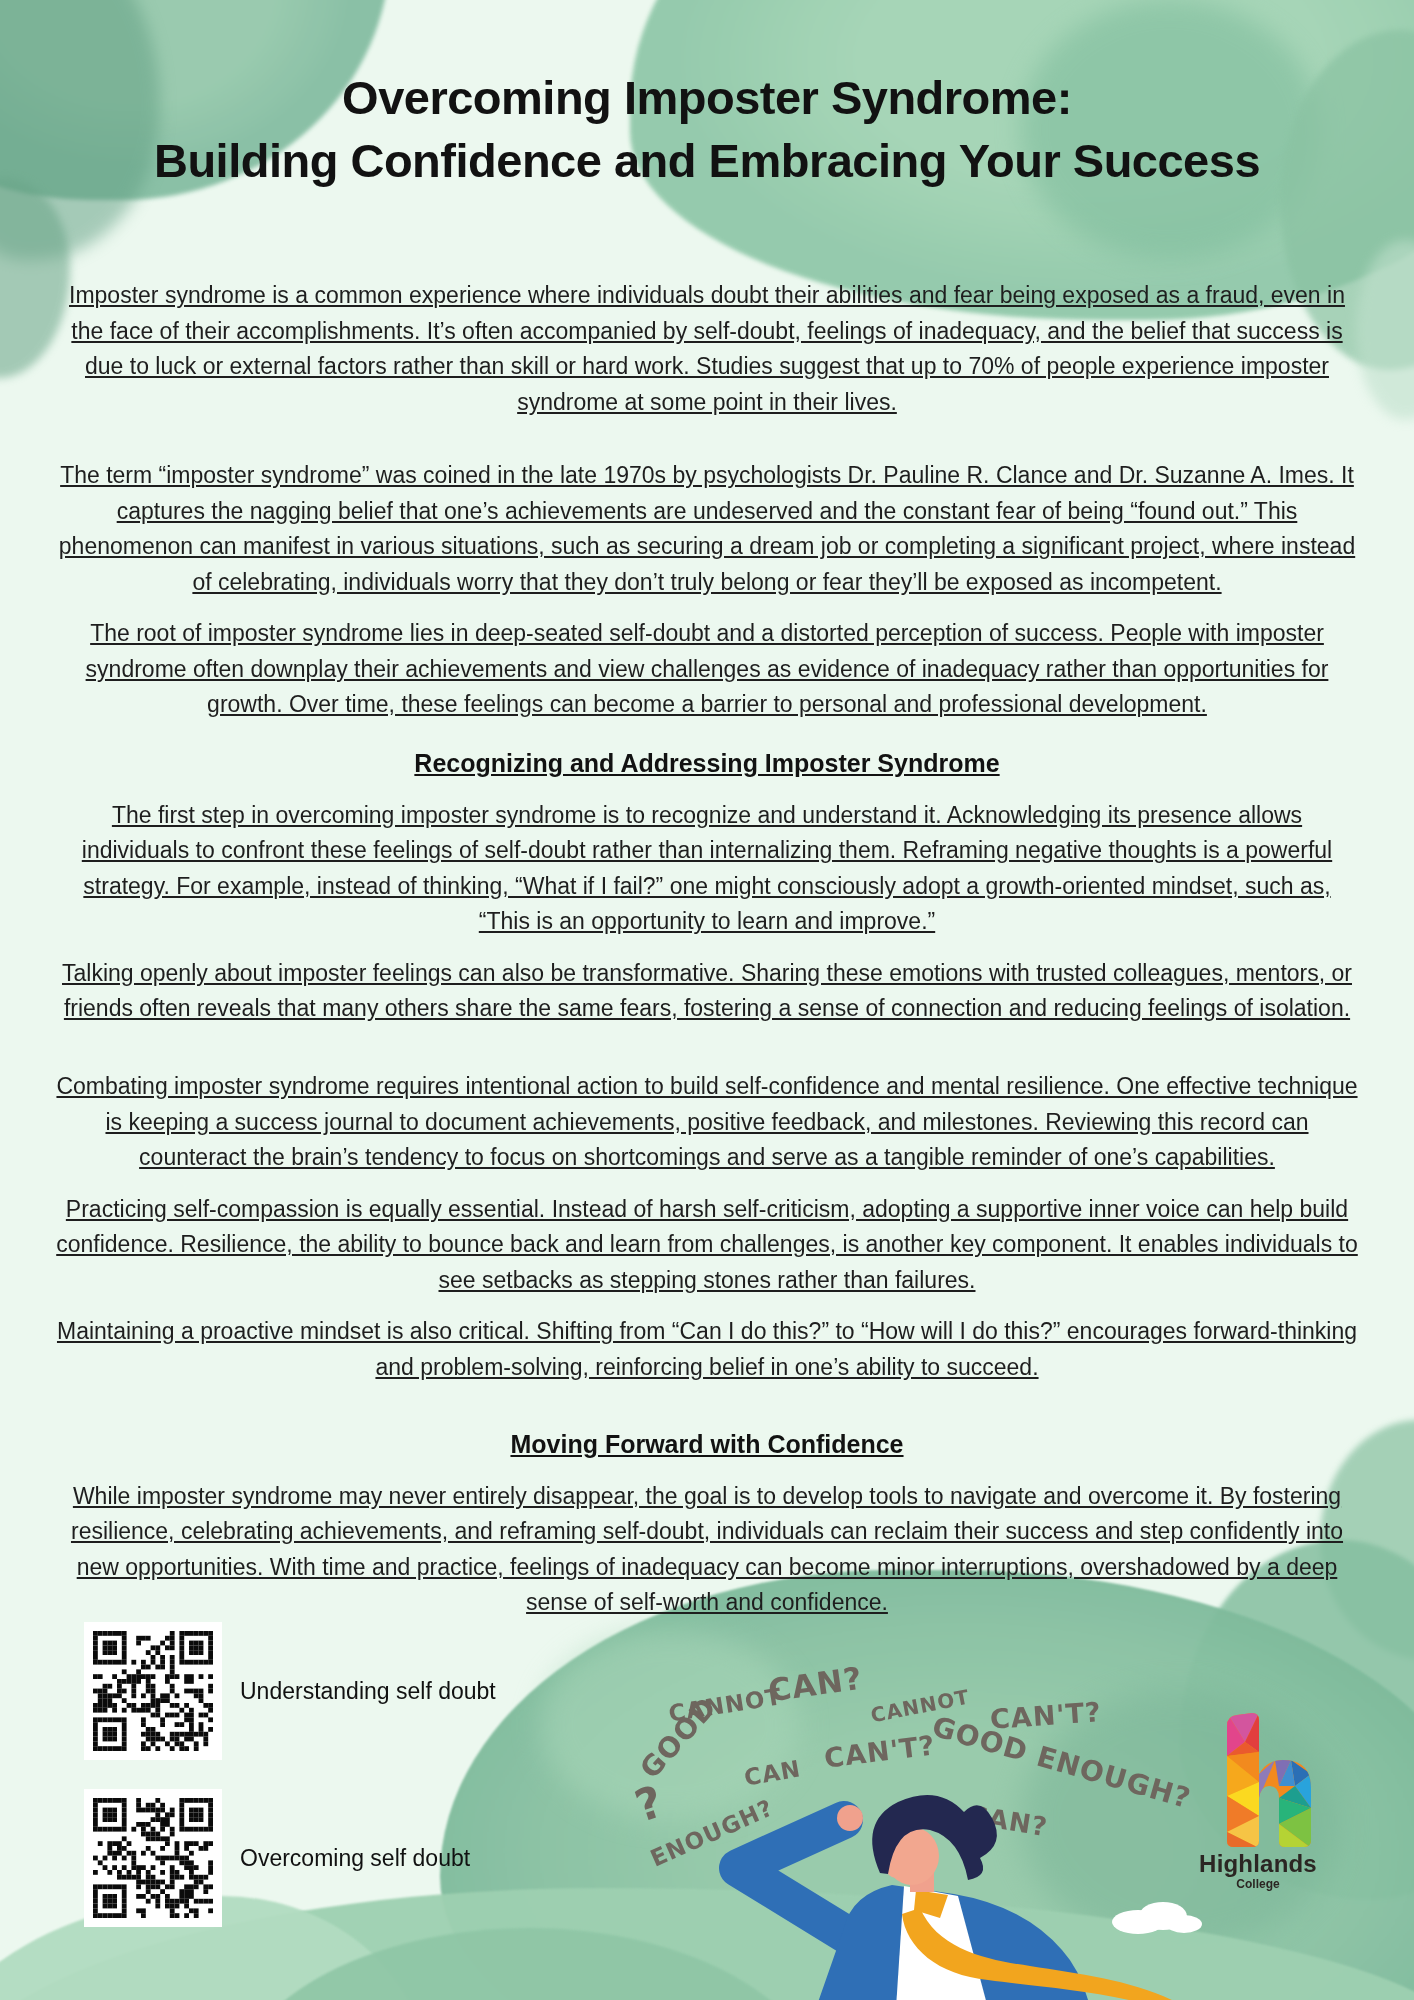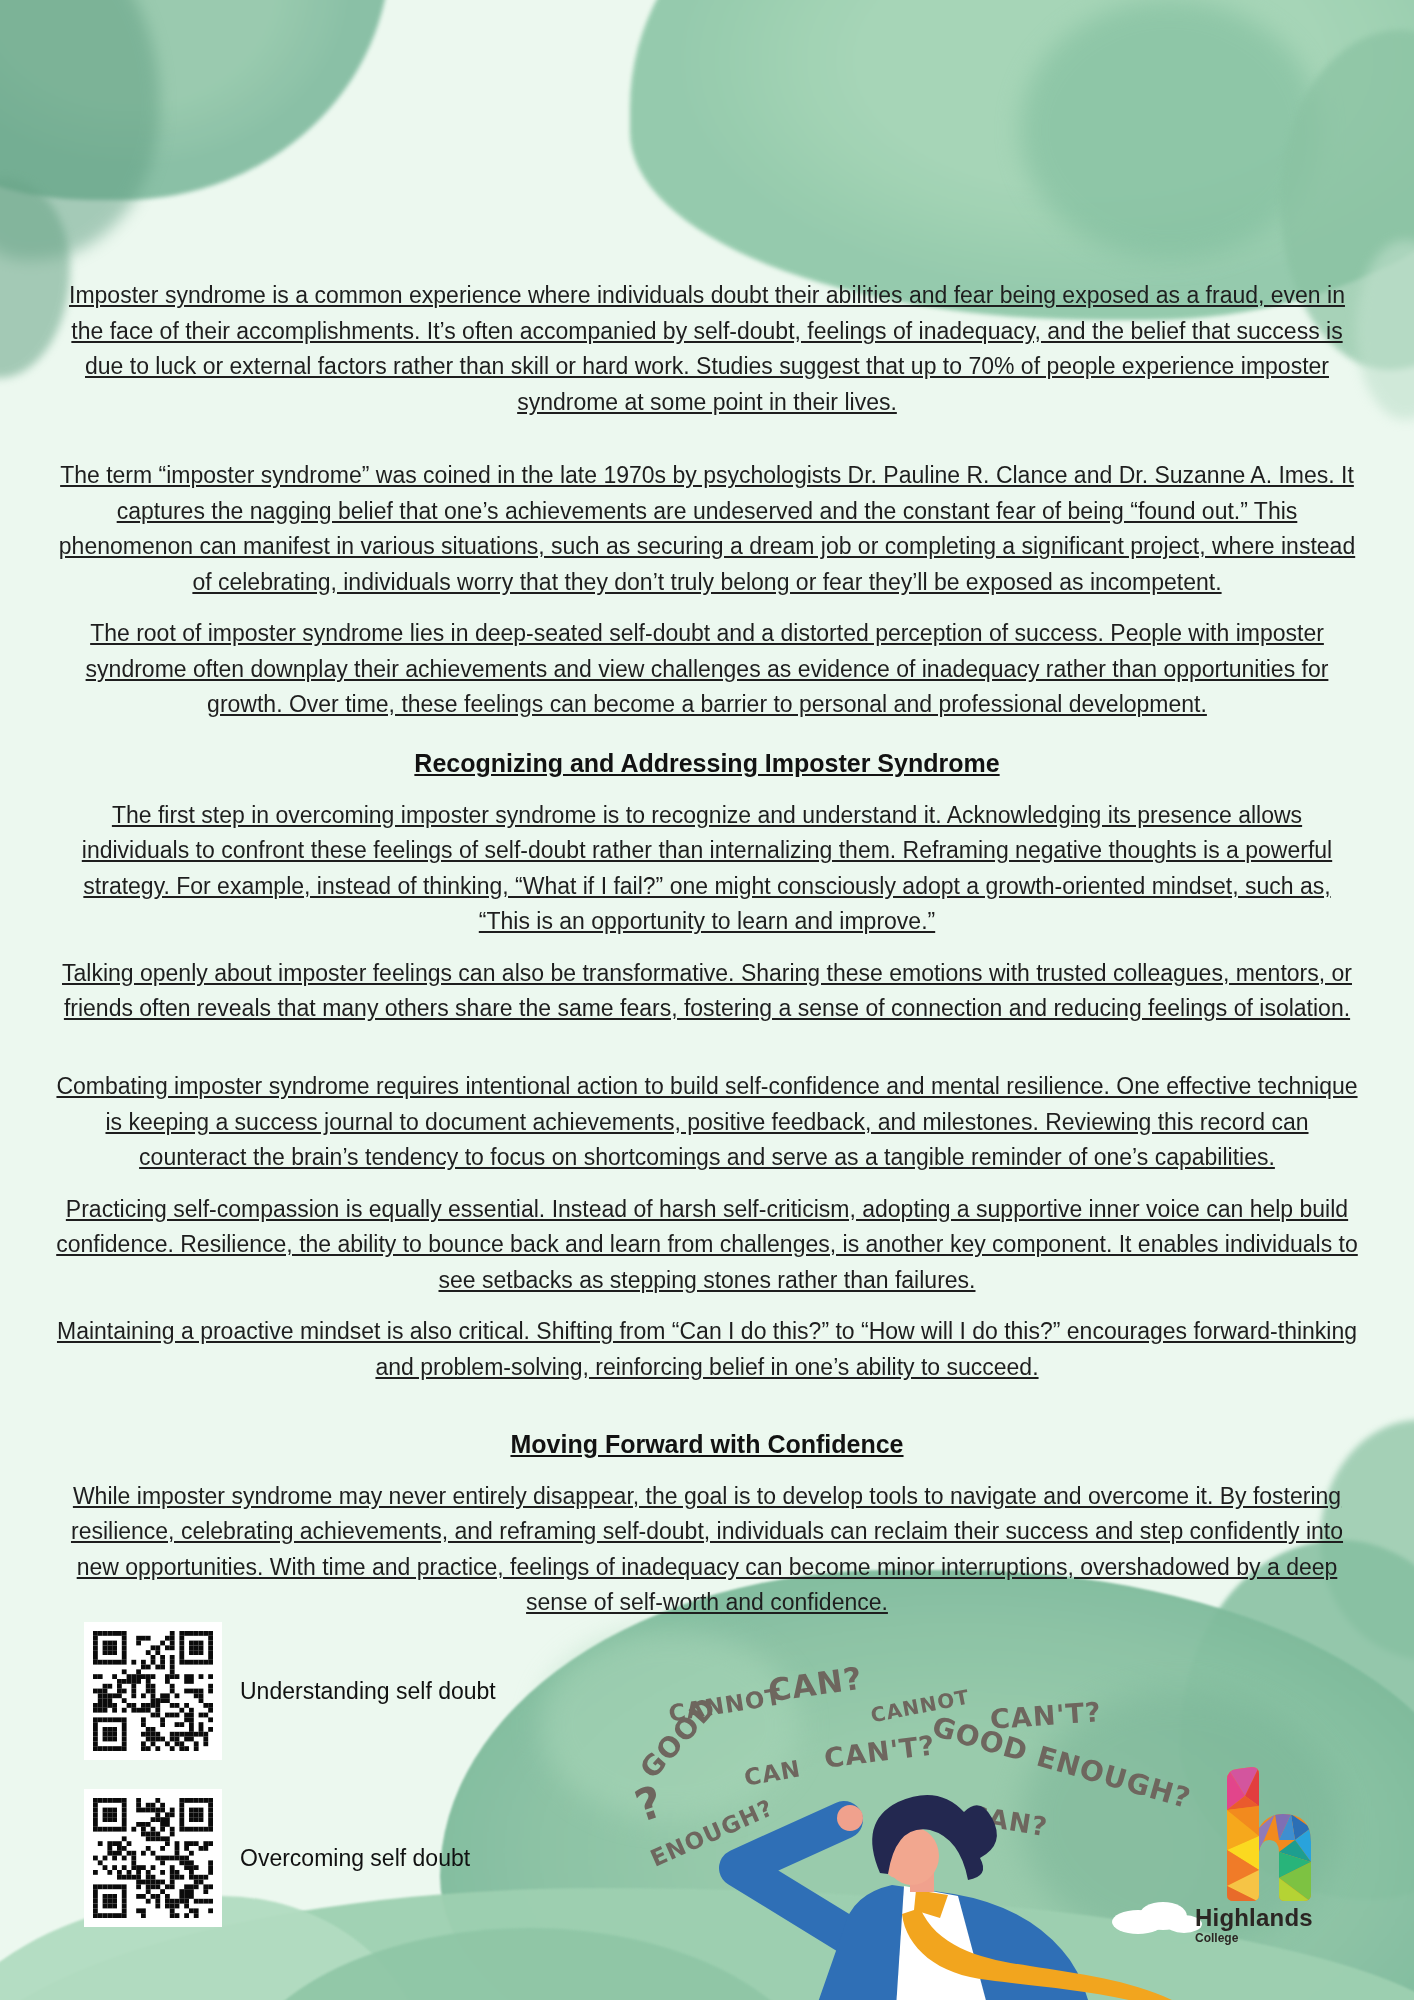--- a/index.html
+++ b/index.html
@@ -33,21 +33,21 @@
   .sec-h{font-size:25px;line-height:35.5px;font-weight:800;color:#121212;margin:0;}
   
   .qr-tile{position:absolute;width:138px;height:138px;background:#ffffff;}
   .qr-tile svg{position:absolute;left:9px;top:9px;width:120px;height:120px;}
   .qr-label{position:absolute;left:240px;font-size:23px;font-weight:400;color:#111;}
   
   .word{position:absolute;font-family:"DejaVu Sans",sans-serif;font-weight:700;color:#6e665e;letter-spacing:1px;white-space:nowrap;}
   
   .person{position:absolute;left:560px;top:1778px;width:660px;height:230px;}
   .cloud{position:absolute;left:1108px;top:1894px;width:96px;height:40px;}
-  .logo{position:absolute;left:1195px;top:1766px;width:126px;text-align:left;}
+  .logo{position:absolute;left:1195px;top:1712px;width:126px;text-align:center;}
   .logo svg{display:block;margin-left:auto;margin-right:8px;}
   .logo-name{font-size:24px;font-weight:800;color:#2b2623;line-height:24px;margin-top:4px;letter-spacing:.2px;}
   .logo-sub{font-size:12px;font-weight:700;color:#2b2623;line-height:16px;}
 </style>
 </head>
 <body>
 
 <div class="page">
 
   <div class="blob b-tl"></div>
@@ -59,20 +59,24 @@
   <div class="blob b-rm"></div>
   <div class="blob b-rs1"></div>
   <div class="blob b-rs2"></div>
   <div class="blob b-main"></div>
   <div class="blob b-main2"></div>
   <div class="blob b-main3"></div>
   <div class="blob b-bot"></div>
   <div class="blob b-hill1"></div>
   <div class="blob b-hill2"></div>
 
+  <div class="content title">
+    <div>Overcoming Imposter Syndrome:</div>
+    <div>Building Confidence and Embracing Your Success</div>
+  </div>
 
   <div class="content body-block" style="top:262px;">
     <p>Imposter syndrome is a common experience where individuals doubt their abilities and fear being exposed as a fraud, even in the face of their accomplishments. It’s often accompanied by self-doubt, feelings of inadequacy, and the belief that success is due to luck or external factors rather than skill or hard work. Studies suggest that up to 70% of people experience imposter syndrome at some point in their lives.</p>
   </div>
 
   <div class="content body-block" style="top:442px;">
     <p>The term “imposter syndrome” was coined in the late 1970s by psychologists Dr. Pauline R. Clance and Dr. Suzanne A. Imes. It captures the nagging belief that one’s achievements are undeserved and the constant fear of being “found out.” This phenomenon can manifest in various situations, such as securing a dream job or completing a significant project, where instead of celebrating, individuals worry that they don’t truly belong or fear they’ll be exposed as incompetent.</p>
     <p>The root of imposter syndrome lies in deep-seated self-doubt and a distorted perception of success. People with imposter syndrome often downplay their achievements and view challenges as evidence of inadequacy rather than opportunities for growth. Over time, these feelings can become a barrier to personal and professional development.</p>
   </div>
 

